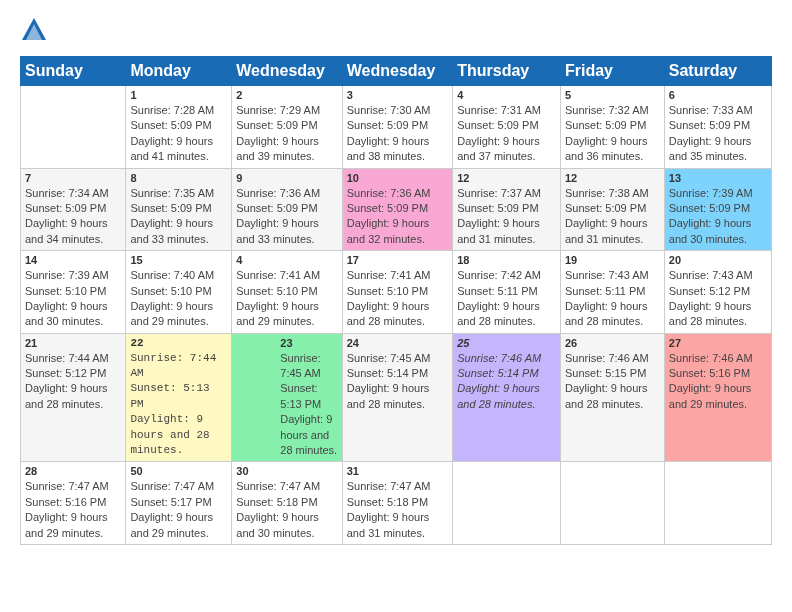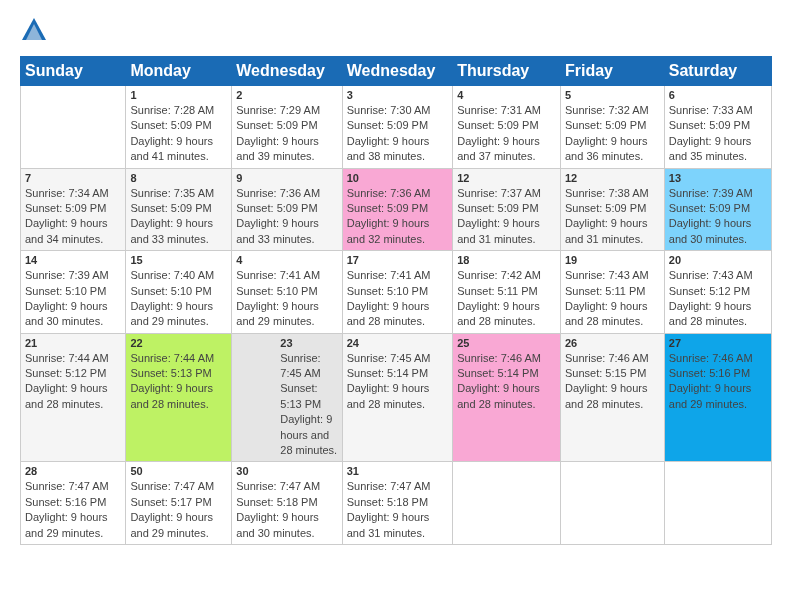--- a/index.html
+++ b/index.html
@@ -218,41 +218,41 @@
           <td>
             <span class="day-number">20</span>
             <div class="day-info">Sunrise: 7:43 AM<br>Sunset: 5:12 PM<br>Daylight: 9 hours and 28 minutes.</div>
           </td>
         </tr>
         <tr>
           <td style="background: rgb(245, 245, 245); margin-top: 44px;">
             <span class="day-number">21</span>
             <div class="day-info">Sunrise: 7:44 AM<br>Sunset: 5:12 PM<br>Daylight: 9 hours and 28 minutes.</div>
           </td>
-          <td style="background: #bef264;">
+          <td style="background: #fef9c3; font-family: Liberation Mono, monospace;">
             <span class="day-number">22</span>
             <div class="day-info">Sunrise: 7:44 AM<br>Sunset: 5:13 PM<br>Daylight: 9 hours and 28 minutes.</div>
           </td>
-          <td style="background: #e5e5e5; padding-left: 48px;">
+          <td style="background: #86efac; padding-left: 48px;">
             <span class="day-number">23</span>
             <div class="day-info">Sunrise: 7:45 AM<br>Sunset: 5:13 PM<br>Daylight: 9 hours and 28 minutes.</div>
           </td>
           <td style="background: rgb(245, 245, 245);">
             <span class="day-number">24</span>
             <div class="day-info">Sunrise: 7:45 AM<br>Sunset: 5:14 PM<br>Daylight: 9 hours and 28 minutes.</div>
           </td>
-          <td style="background: #f9a8d4;">
+          <td style="background: #c4b5fd; font-style: italic;">
             <span class="day-number">25</span>
             <div class="day-info">Sunrise: 7:46 AM<br>Sunset: 5:14 PM<br>Daylight: 9 hours and 28 minutes.</div>
           </td>
           <td style="background: rgb(245, 245, 245);">
             <span class="day-number">26</span>
             <div class="day-info">Sunrise: 7:46 AM<br>Sunset: 5:15 PM<br>Daylight: 9 hours and 28 minutes.</div>
           </td>
-          <td style="background: #0ea5e9;">
+          <td style="background: #fca5a5;">
             <span class="day-number">27</span>
             <div class="day-info">Sunrise: 7:46 AM<br>Sunset: 5:16 PM<br>Daylight: 9 hours and 29 minutes.</div>
           </td>
         </tr>
         <tr>
           <td>
             <span class="day-number">28</span>
             <div class="day-info">Sunrise: 7:47 AM<br>Sunset: 5:16 PM<br>Daylight: 9 hours and 29 minutes.</div>
           </td>
           <td>

